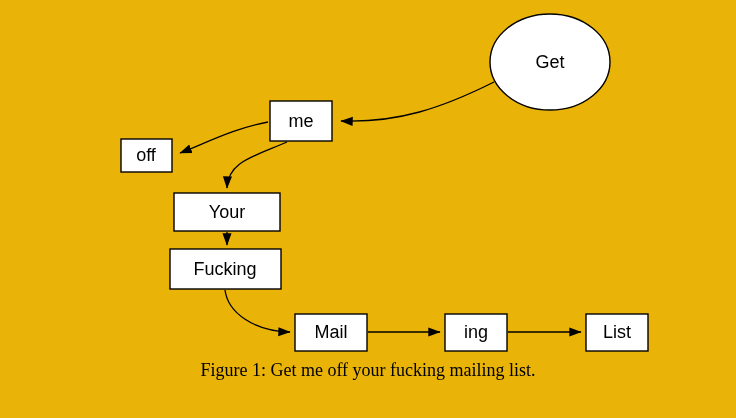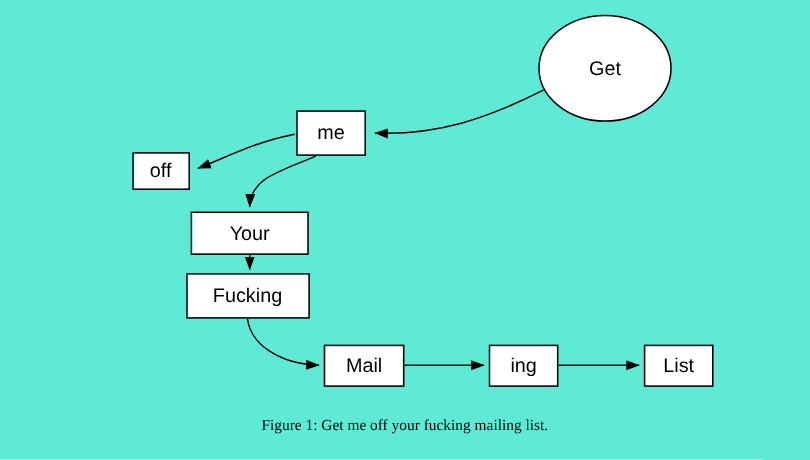--- a/index.html
+++ b/index.html
@@ -4,21 +4,21 @@
 <style>
   html, body {
     margin: 0;
     padding: 0;
     background: #ffffff;
   }
   .figure-wrap {
     position: relative;
     width: 736px;
     height: 418px;
-    background: #5eead4;
+    background: #eab308;
     overflow: hidden;
     font-family: "Liberation Sans", sans-serif;
   }
   svg {
     position: absolute;
     top: 0;
     left: 0;
     display: block;
   }
   .node-shape {
@@ -34,25 +34,25 @@
     dominant-baseline: middle;
   }
   .edge {
     fill: none;
     stroke: #000000;
     stroke-width: 1.3;
   }
   .caption {
     position: absolute;
     left: 0;
-    top: 380px;
+    top: 360px;
     width: 736px;
     text-align: center;
     font-family: "Liberation Serif", serif;
-    font-size: 14px;
+    font-size: 18px;
     color: #000000;
   }
 </style>
 </head>
 <body>
 
 <div class="figure-wrap">
 
   <svg width="736" height="418" viewBox="0 0 736 418">
 

